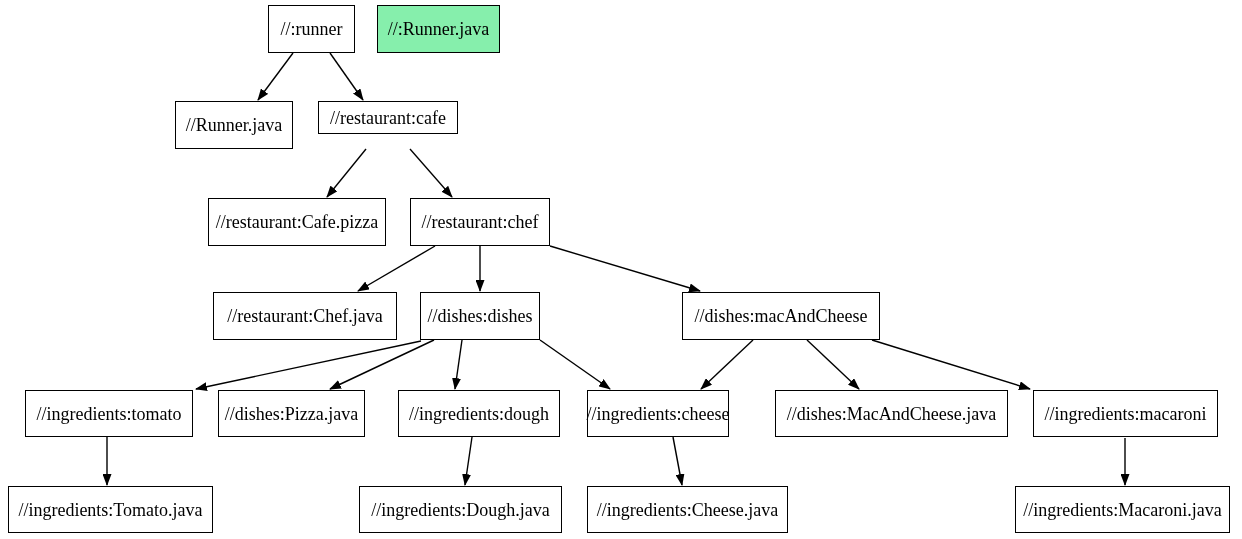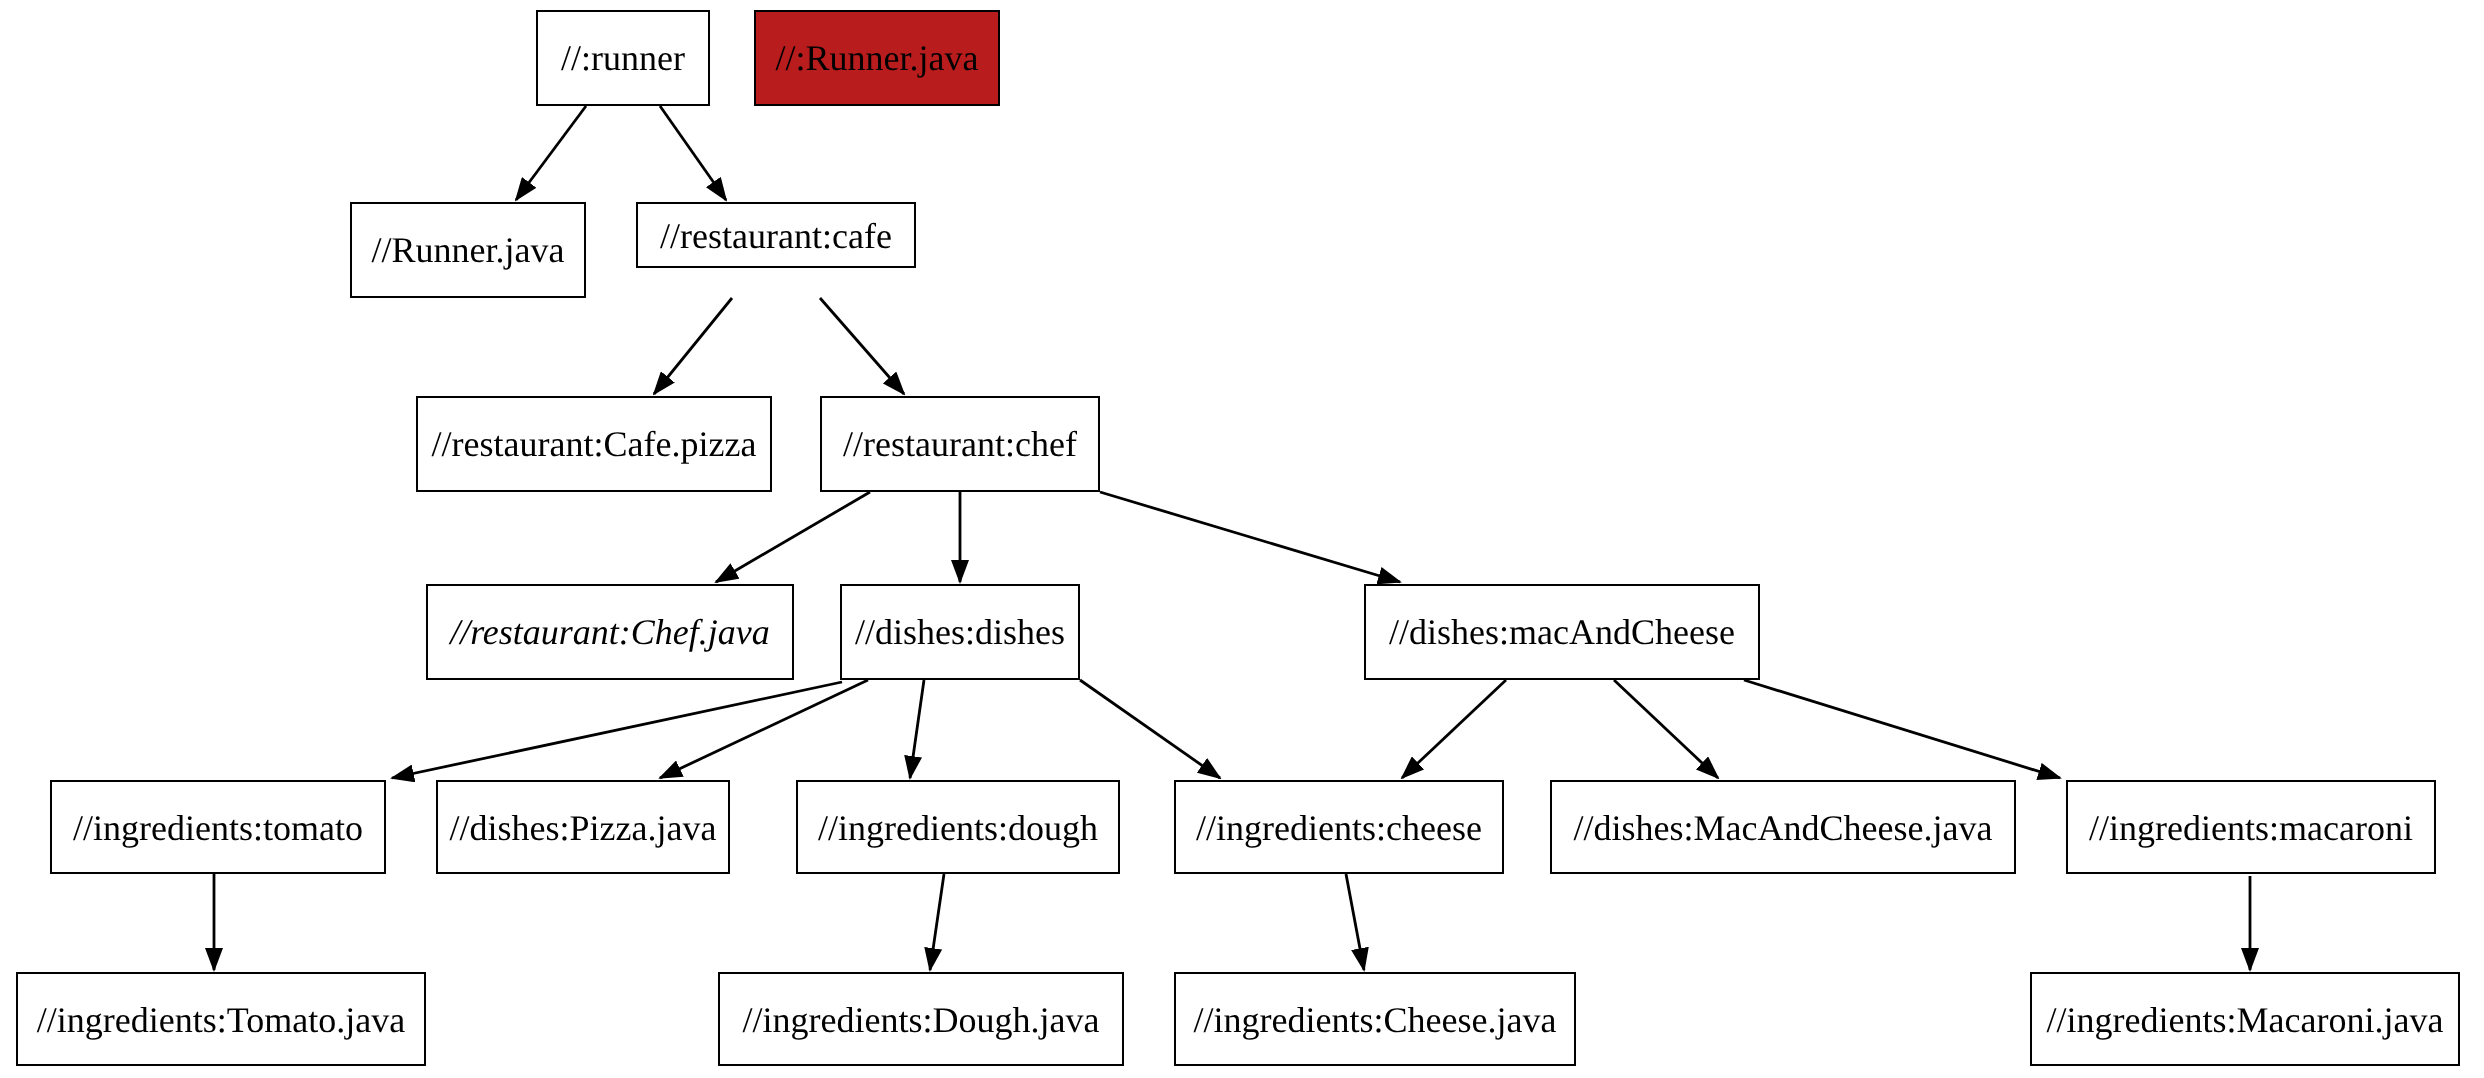--- a/index.html
+++ b/index.html
@@ -67,54 +67,54 @@
         <line x1="107" y1="437" x2="107" y2="485" stroke="#000000" stroke-width="1.4" marker-end="url(#arrowhead)"></line>
         <line x1="472" y1="437" x2="465" y2="485" stroke="#000000" stroke-width="1.4" marker-end="url(#arrowhead)"></line>
         <line x1="673" y1="437" x2="682" y2="485" stroke="#000000" stroke-width="1.4" marker-end="url(#arrowhead)"></line>
         <line x1="1125" y1="438" x2="1125" y2="485" stroke="#000000" stroke-width="1.4" marker-end="url(#arrowhead)"></line>
       </g>
   </svg>
   <div id="node-layer">
       <div class="node" style="left: 268px; top: 5px; width: 87px; height: 48px; background: rgb(255, 255, 255); border-color: rgb(0, 0, 0);">
         <span class="label" style="color: rgb(0, 0, 0);">//:runner</span>
       </div>
-      <div class="node" style="left: 377px; top: 5px; width: 123px; height: 48px; background: #b91c1c; border-color: rgb(0, 0, 0);">
+      <div class="node" style="left: 377px; top: 5px; width: 123px; height: 48px; background: #86efac; border-color: rgb(0, 0, 0);">
         <span class="label" style="color: rgb(0, 0, 0);">//:Runner.java</span>
       </div>
       <div class="node" style="left: 175px; top: 101px; width: 118px; height: 48px; background: rgb(255, 255, 255); border-color: rgb(0, 0, 0);">
         <span class="label" style="color: rgb(0, 0, 0);">//Runner.java</span>
       </div>
       <div class="node" style="left: 318px; top: 101px; width: 140px; height: 33px; background: rgb(255, 255, 255); border-color: rgb(0, 0, 0);">
         <span class="label" style="color: rgb(0, 0, 0);">//restaurant:cafe</span>
       </div>
       <div class="node" style="left: 208px; top: 198px; width: 178px; height: 48px; background: rgb(255, 255, 255); border-color: rgb(0, 0, 0);">
         <span class="label" style="color: rgb(0, 0, 0);">//restaurant:Cafe.pizza</span>
       </div>
       <div class="node" style="left: 410px; top: 198px; width: 140px; height: 48px; background: rgb(255, 255, 255); border-color: rgb(0, 0, 0);">
         <span class="label" style="color: rgb(0, 0, 0);">//restaurant:chef</span>
       </div>
       <div class="node" style="left: 213px; top: 292px; width: 184px; height: 48px; background: rgb(255, 255, 255); border-color: rgb(0, 0, 0);">
-        <span class="label" style="color: rgb(0, 0, 0); font-style: italic;">//restaurant:Chef.java</span>
+        <span class="label" style="color: rgb(0, 0, 0);">//restaurant:Chef.java</span>
       </div>
       <div class="node" style="left: 420px; top: 292px; width: 120px; height: 48px; background: rgb(255, 255, 255); border-color: rgb(0, 0, 0);">
         <span class="label" style="color: rgb(0, 0, 0);">//dishes:dishes</span>
       </div>
       <div class="node" style="left: 682px; top: 292px; width: 198px; height: 48px; background: rgb(255, 255, 255); border-color: rgb(0, 0, 0);">
         <span class="label" style="color: rgb(0, 0, 0);">//dishes:macAndCheese</span>
       </div>
       <div class="node" style="left: 25px; top: 390px; width: 168px; height: 47px; background: rgb(255, 255, 255); border-color: rgb(0, 0, 0);">
         <span class="label" style="color: rgb(0, 0, 0);">//ingredients:tomato</span>
       </div>
       <div class="node" style="left: 218px; top: 390px; width: 147px; height: 47px; background: rgb(255, 255, 255); border-color: rgb(0, 0, 0); align-items: center;">
         <span class="label" style="color: rgb(0, 0, 0);">//dishes:Pizza.java</span>
       </div>
       <div class="node" style="left: 398px; top: 390px; width: 162px; height: 47px; background: rgb(255, 255, 255); border-color: rgb(0, 0, 0);">
         <span class="label" style="color: rgb(0, 0, 0);">//ingredients:dough</span>
       </div>
-      <div class="node" style="left: 587px; top: 390px; width: 165px; height: 47px; background: rgb(255, 255, 255); border-color: rgb(0, 0, 0);">
+      <div class="node" style="left: 587px; top: 390px; width: 142px; height: 47px; background: rgb(255, 255, 255); border-color: rgb(0, 0, 0);">
         <span class="label" style="color: rgb(0, 0, 0);">//ingredients:cheese</span>
       </div>
       <div class="node" style="left: 775px; top: 390px; width: 233px; height: 47px; background: rgb(255, 255, 255); border-color: rgb(0, 0, 0);">
         <span class="label" style="color: rgb(0, 0, 0);">//dishes:MacAndCheese.java</span>
       </div>
       <div class="node" style="left: 1033px; top: 390px; width: 185px; height: 47px; background: rgb(255, 255, 255); border-color: rgb(0, 0, 0);">
         <span class="label" style="color: rgb(0, 0, 0);">//ingredients:macaroni</span>
       </div>
       <div class="node" style="left: 8px; top: 486px; width: 205px; height: 47px; background: rgb(255, 255, 255); border-color: rgb(0, 0, 0);">
         <span class="label" style="color: rgb(0, 0, 0);">//ingredients:Tomato.java</span>

